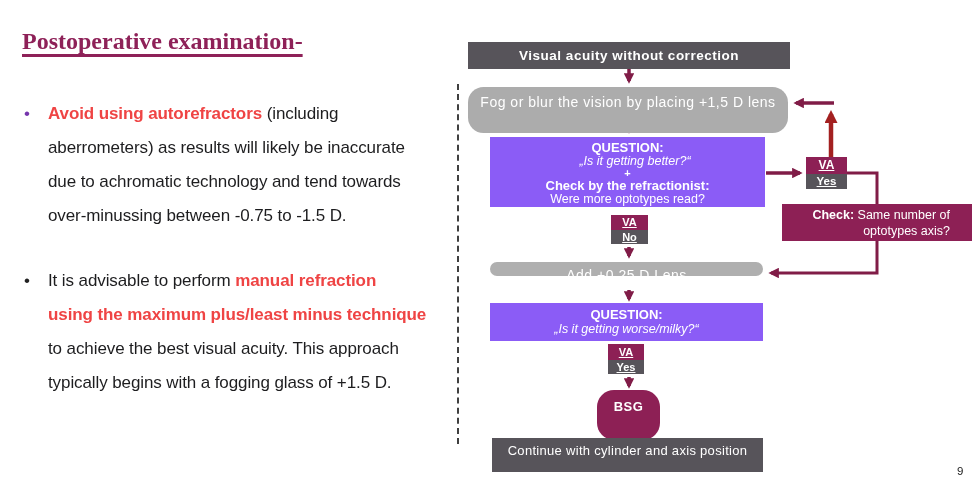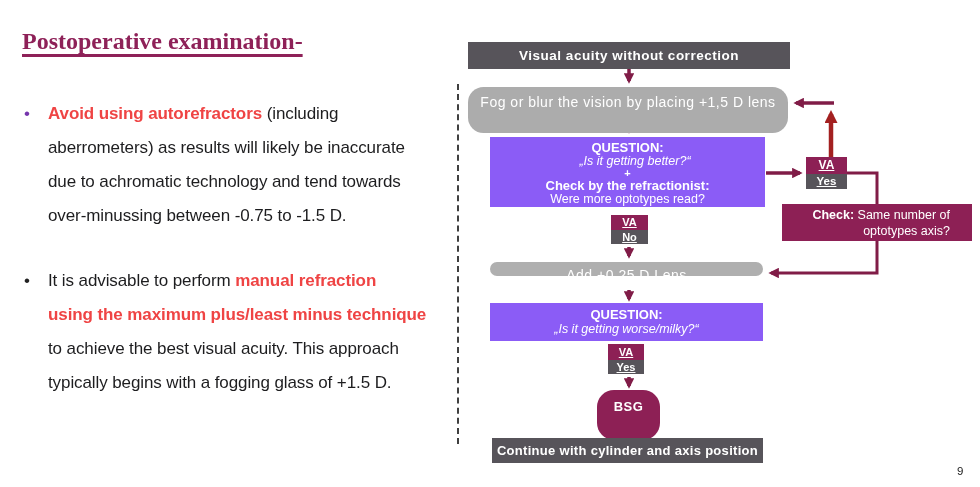--- a/index.html
+++ b/index.html
@@ -65,22 +65,22 @@
   #question-2-box{left:490px;top:303px;width:273px;height:38px;padding-top:4px;
     font-size:12.5px;line-height:15px;}
   #question-2-box .qh{font-weight:bold;font-size:13px;}
   #question-2-box .qq{font-style:italic;}
   #va-tag-2{left:608px;top:344px;width:36px;height:16px;line-height:16px;
     font-size:11px;background:#8D2055;}
   #yes-tag-2{left:608px;top:360px;width:36px;height:14px;line-height:14px;
     font-size:11px;background:#57545A;}
   #bsg-terminal{left:597px;top:390px;width:63px;height:50px;line-height:33px;
     border-radius:17px;font-weight:bold;font-size:13px;letter-spacing:0.5px;}
-  #continue-box{left:492px;top:438px;width:271px;height:25px;line-height:25px;
-    font-size:13px;letter-spacing:0.3px;font-weight:bold;}
+  #continue-box{left:492px;top:438px;width:271px;height:34px;line-height:25px;
+    font-size:13px;letter-spacing:0.3px;}
   #page-num{position:absolute;left:957px;top:465px;font-size:11.5px;color:#222;}
   .connectors{position:absolute;left:0;top:0;pointer-events:none;}
 </style>
 </head>
 <body>
 
 <h1 class="title"><span>Postoperative examination-</span><br></h1>
 
 <div class="bullet" id="bullet-1">
   <span class="dot dot-purple">•</span>

